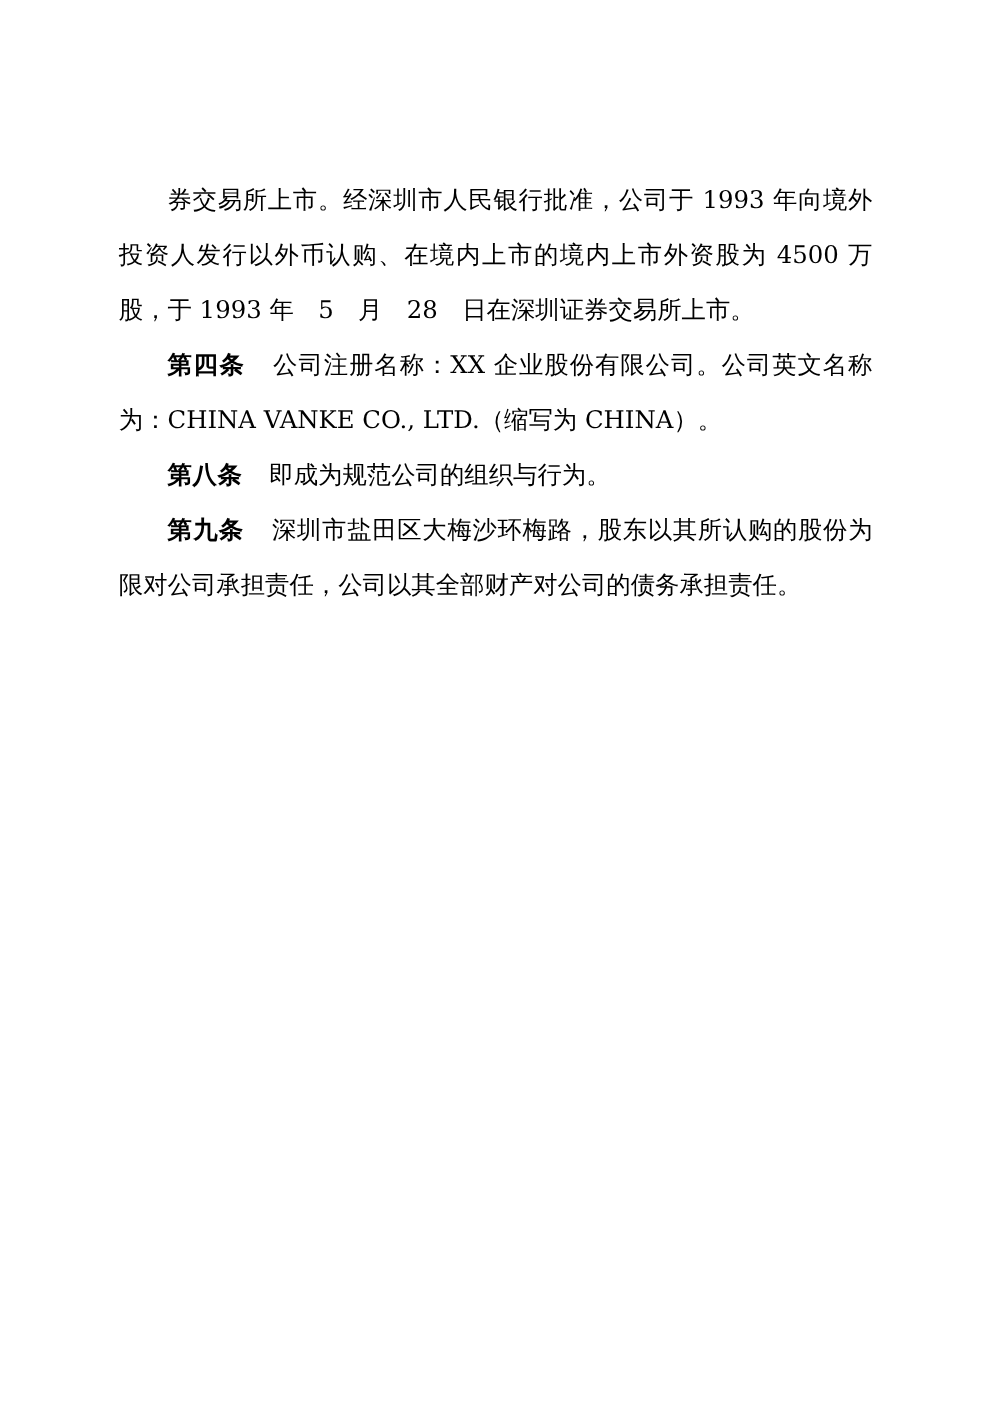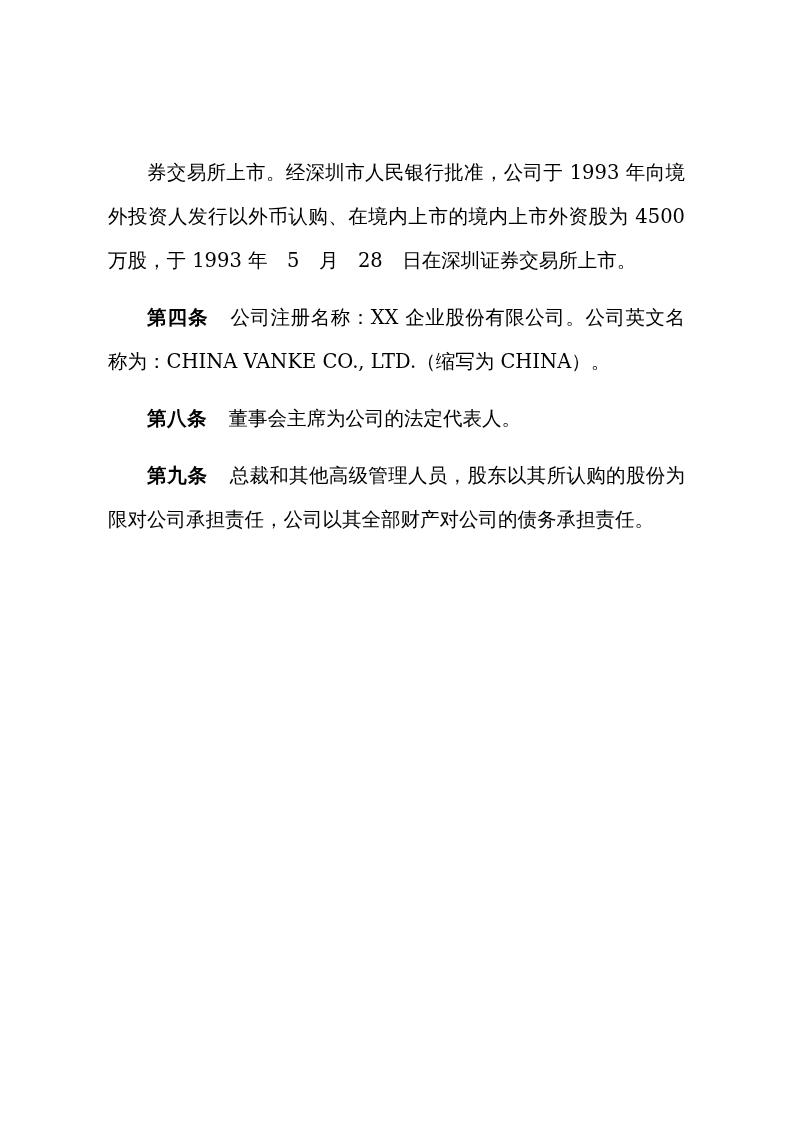--- a/index.html
+++ b/index.html
@@ -22,21 +22,21 @@
     padding: 138px 95px 60px 95px;
     background: #ffffff;
   }
   .doc-body {
     font-size: 19.5px;
     line-height: 44px;
     text-align: justify;
     text-justify: inter-ideograph;
   }
   p.para {
-    margin: 13px;
+    margin: 0;
     padding: 0;
     text-align: justify;
     text-justify: inter-ideograph;
   }
   p.indent {
     text-indent: 2em;
   }
   .art-label {
     font-weight: bold;
     letter-spacing: 0.5px;
@@ -55,23 +55,23 @@
     <p class="para indent">券交易所上市。经深圳市人民银行批准，公司于 1993 年向境外投资人发行以外币认购、在境内上市的境内上市外资股为 4500 万股，于 1993 年　5　月　28　日在深圳证券交易所上市。</p>
 
     <p class="para indent">
       <span class="art-label">第四条</span><span class="wide-gap"></span><span>公司注册名称：XX 企业股份有限公司。公司英文名称为：CHINA VANKE CO., LTD.（缩写为 CHINA）。</span>
     </p>
 
 
 
 
     <p class="para indent">
-      <span class="art-label">第八条</span><span class="wide-gap"></span><span>董事会主席为公司的法定代表人。</span>
+      <span class="art-label">第八条</span><span class="wide-gap"></span><span>即成为规范公司的组织与行为。</span>
     </p>
 
     <p class="para indent">
-      <span class="art-label">第九条</span><span class="wide-gap"></span><span>总裁和其他高级管理人员，股东以其所认购的股份为限对公司承担责任，公司以其全部财产对公司的债务承担责任。</span>
+      <span class="art-label">第九条</span><span class="wide-gap"></span><span>深圳市盐田区大梅沙环梅路，股东以其所认购的股份为限对公司承担责任，公司以其全部财产对公司的债务承担责任。</span>
     </p>
 
 
 
   </div>
 </div>
 
 </body></html>

